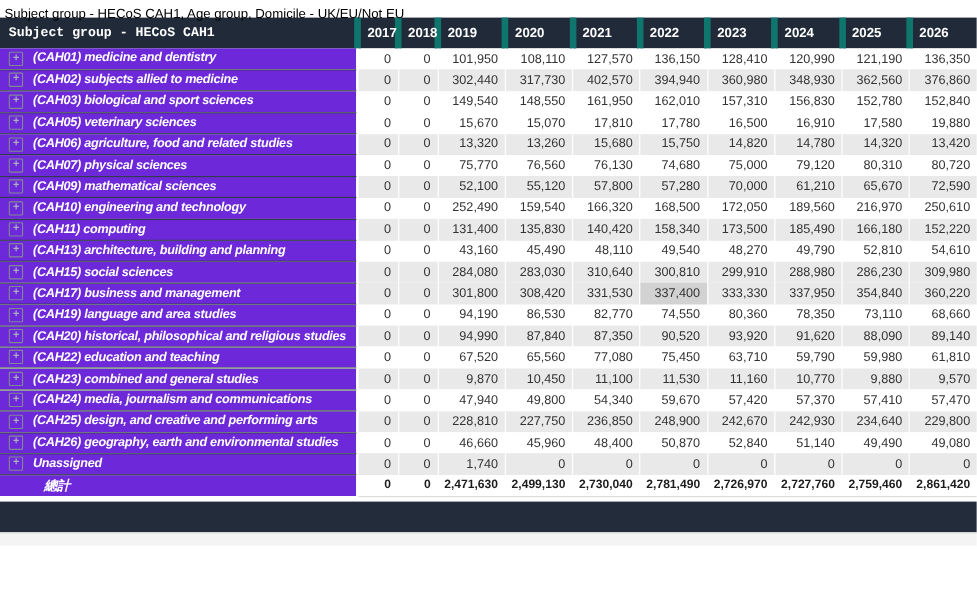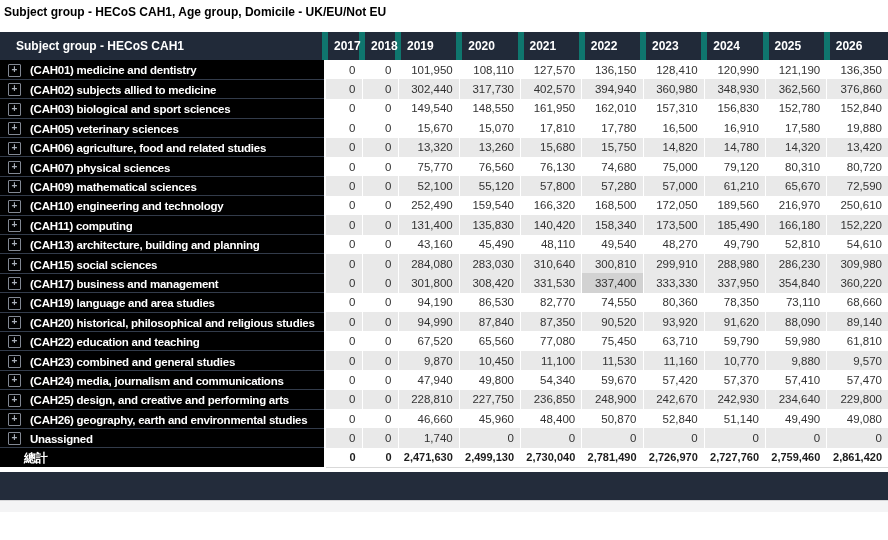--- a/index.html
+++ b/index.html
@@ -1,36 +1,36 @@
 <!DOCTYPE html>
 <html><head>
 <meta charset="utf-8">
 <style>
   html,body{margin:0;padding:0;background:#ffffff;width:888px;height:540px;overflow:hidden;
     font-family:"Liberation Sans",sans-serif;-webkit-font-smoothing:antialiased;}
-  .title{box-sizing:border-box;height:32px;padding:5px 12px 0 4px;font-size:12px;font-weight:bold;color:#000;}
+  .title{box-sizing:border-box;height:16px;padding:5px 12px 0 4px;font-size:12px;font-weight:normal;color:#000;}
   table{border-collapse:collapse;table-layout:fixed;width:888px;}
   thead th{box-sizing:border-box;height:28px;background:#212a39;color:#fff;font-size:12px;
     font-weight:bold;text-align:left;padding:0 0 0 6px;vertical-align:middle;}
   thead th + th{border-left:6px solid #0f766e;}
-  thead th.corner{padding-left:16px;}
+  thead th.corner{padding-left:8px;font-family:Liberation Mono, monospace;}
   td{box-sizing:border-box;height:19.4px;padding:0;vertical-align:middle;}
-  td.rowlabel{background:#000000;color:#fff;border-bottom:1px solid #323b4a;border-right:2px solid #fff;
-    padding-left:8px;white-space:nowrap;overflow:hidden;}
+  td.rowlabel{background:#6d28d9;color:#fff;border-bottom:1px solid #323b4a;border-right:2px solid #fff;
+    padding-left:8px;white-space:nowrap;overflow:hidden;font-style:italic;}
   td.rowlabel .lbl{font-size:11.5px;font-weight:bold;letter-spacing:-0.25px;vertical-align:middle;}
   .plus-icon{display:inline-block;width:11px;height:11px;border:1px solid #828893;border-radius:1px;
     color:#aab0b9;font-size:10px;line-height:9px;text-align:center;font-weight:bold;
     margin-right:9px;vertical-align:middle;}
   td.num{text-align:right;padding-right:6px;font-size:11.5px;color:#333333;border-left:1px solid #ffffff;
     background:#ffffff;white-space:nowrap;}
   tr.gray td.num{background:#e9e9e9;}
   td.num.hl{background:#d2d2d2 !important;}
   tr.total td.num{font-weight:bold;font-size:11px;color:#1c1c1c;background:#ffffff;
     border-bottom:1px solid #d9d9d9;}
-  tr.total td.rowlabel{border-bottom:none;padding-left:24px;}
+  tr.total td.rowlabel{border-bottom:none;padding-left:40px;}
   tr.total td.rowlabel .lbl{font-size:12px;}
   .footer-bar{width:888px;height:28px;background:#232c3b;margin-top:4px;}
   .bottom-strip{width:888px;height:12px;background:#f4f4f5;border-top:1px solid #d8d8da;box-sizing:border-box;}
 </style>
 </head>
 <body>
 
 <div class="title">Subject group - HECoS CAH1, Age group, Domicile - UK/EU/Not EU</div>
 
 <table>
@@ -142,21 +142,21 @@
         <td class="num">80,720</td>
       </tr>
       <tr class="gray">
         <td class="rowlabel"><span class="plus-icon">+</span><span class="lbl">(CAH09) mathematical sciences</span></td>
         <td class="num">0</td>
         <td class="num">0</td>
         <td class="num">52,100</td>
         <td class="num">55,120</td>
         <td class="num">57,800</td>
         <td class="num">57,280</td>
-        <td class="num">57,000</td>
+        <td class="num">70,000</td>
         <td class="num">61,210</td>
         <td class="num">65,670</td>
         <td class="num">72,590</td>
       </tr>
       <tr class="white">
         <td class="rowlabel"><span class="plus-icon">+</span><span class="lbl">(CAH10) engineering and technology</span></td>
         <td class="num">0</td>
         <td class="num">0</td>
         <td class="num">252,490</td>
         <td class="num">159,540</td>

